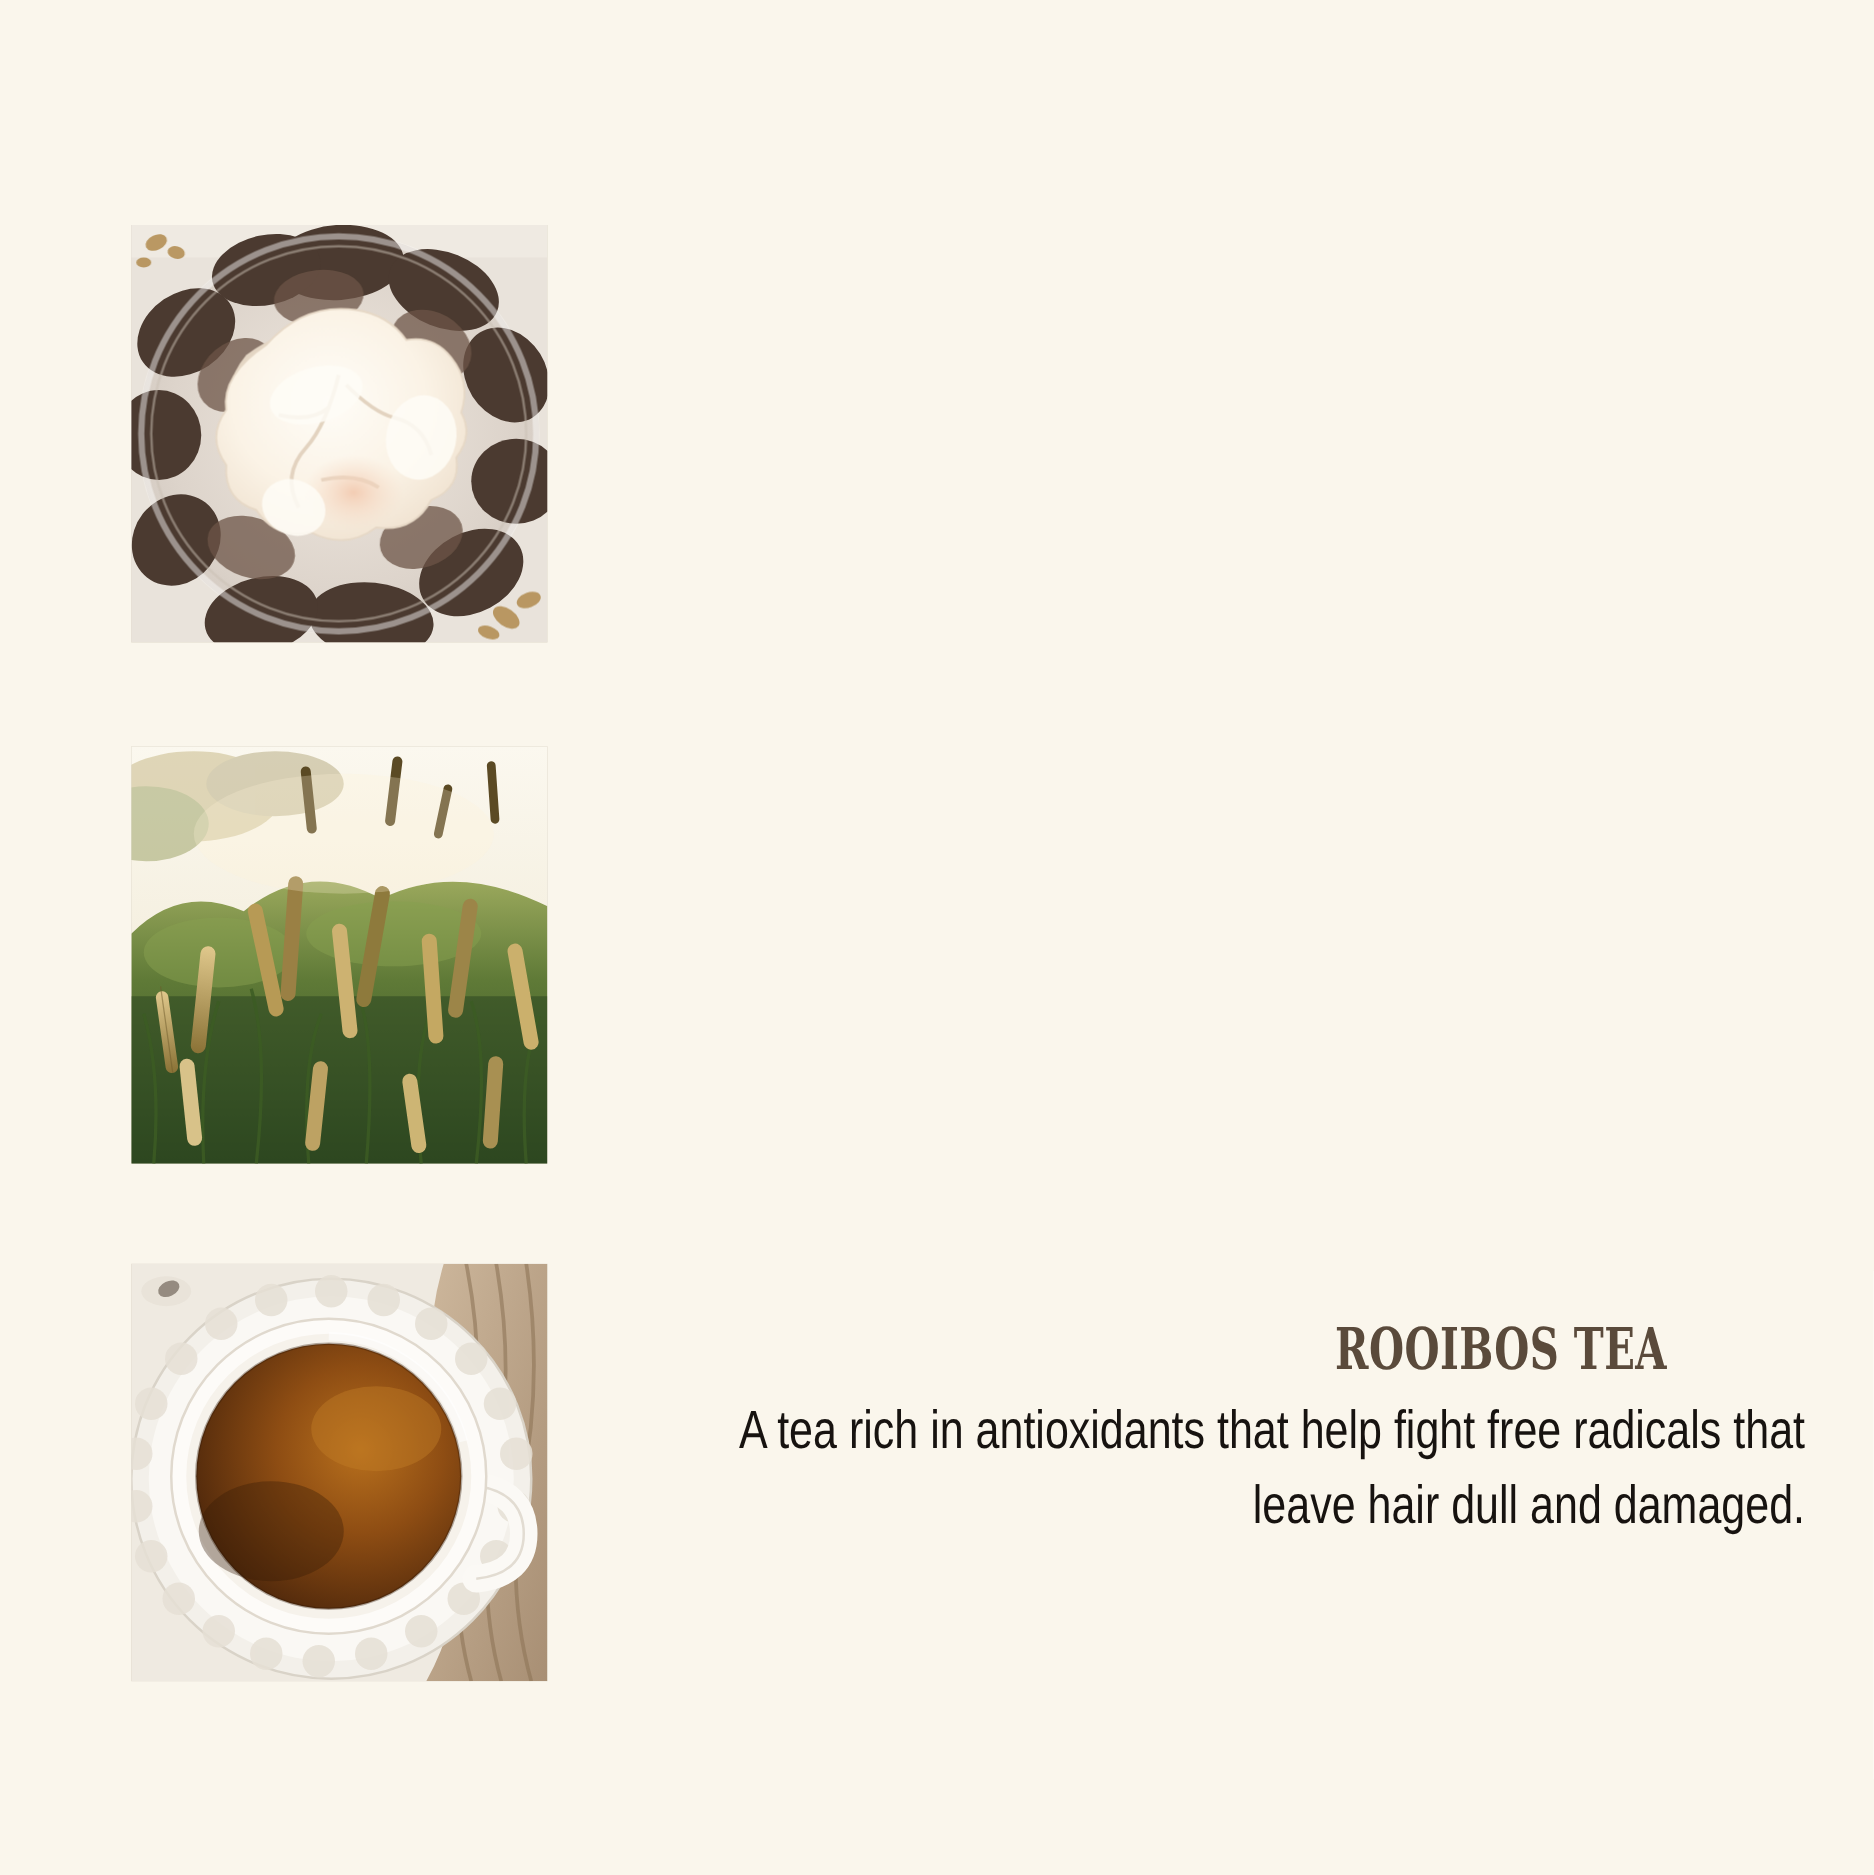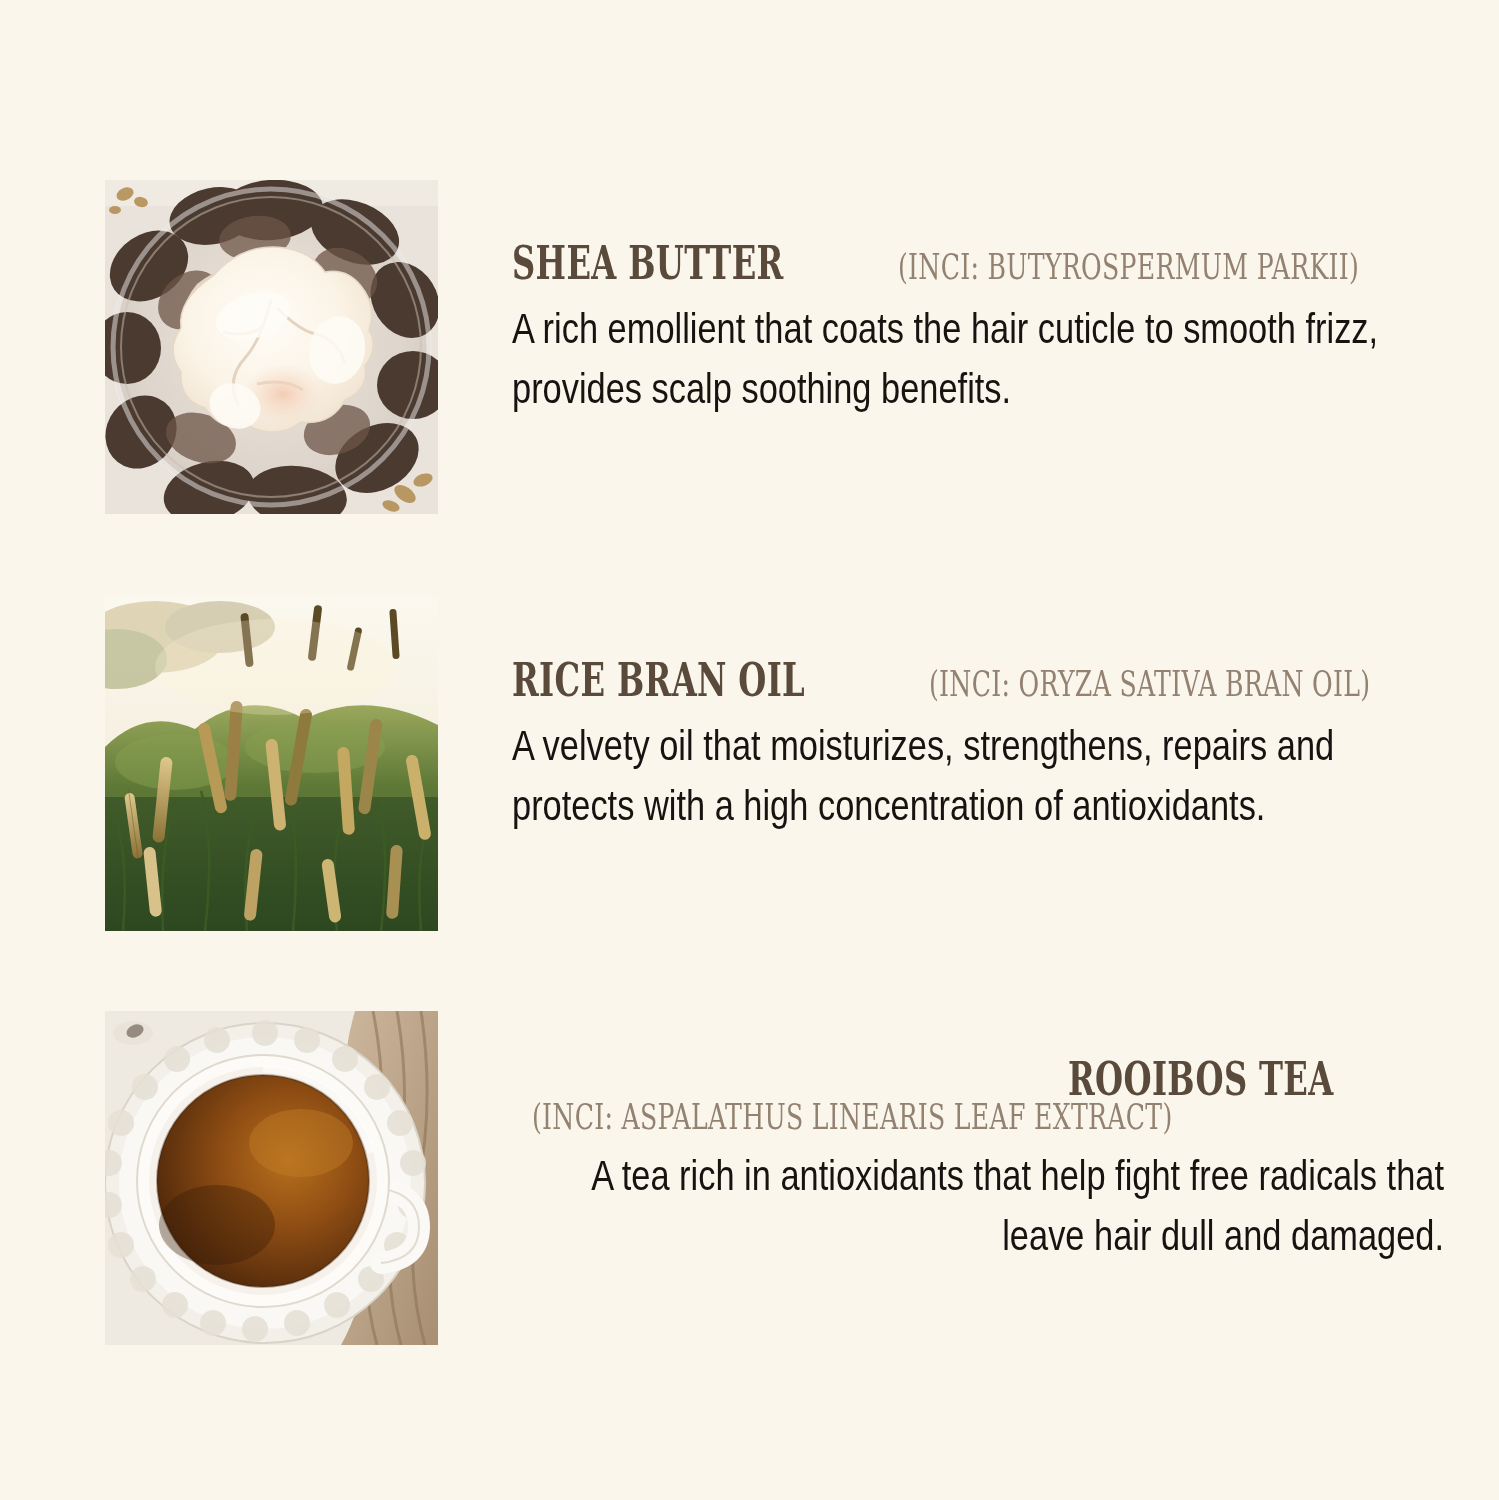--- a/index.html
+++ b/index.html
@@ -168,28 +168,20 @@
           <ellipse cx="20" cy="14" rx="9" ry="6" transform="rotate(-25 20 14)"></ellipse>
           <ellipse cx="36" cy="22" rx="7" ry="5" transform="rotate(15 36 22)"></ellipse>
           <ellipse cx="10" cy="30" rx="6" ry="4"></ellipse>
           <ellipse cx="300" cy="314" rx="12" ry="7" transform="rotate(35 300 314)"></ellipse>
           <ellipse cx="318" cy="300" rx="10" ry="6" transform="rotate(-20 318 300)"></ellipse>
           <ellipse cx="286" cy="326" rx="9" ry="5" transform="rotate(20 286 326)"></ellipse>
         </g>
       </svg>
     </div>
 
-    <div class="copy">
-      <p class="heading-line">
-        <span class="heading-inline">
-          <span class="ing-name">SHEA BUTTER</span><span class="ing-inci">(INCI: BUTYROSPERMUM PARKII)</span>
-        </span>
-      </p>
-      <p class="desc">A rich emollient that coats the hair cuticle to smooth frizz, provides scalp soothing benefits.</p>
-    </div>
   </div>
 
   <div class="row row-2">
     <div class="thumb">
       <svg viewBox="0 0 333 334" preserveAspectRatio="xMidYMid slice">
         <defs>
           <linearGradient id="rbSky" x1="0" y1="0" x2="0" y2="1">
             <stop offset="0%" stop-color="#fbf8ef"></stop>
             <stop offset="100%" stop-color="#eee6cf"></stop>
           </linearGradient>
@@ -277,28 +269,20 @@
           <rect x="206" y="8" width="8" height="56" rx="4" transform="rotate(7 210 36)"></rect>
           <rect x="286" y="12" width="7" height="50" rx="3.5" transform="rotate(-4 289 37)"></rect>
           <rect x="246" y="30" width="7" height="44" rx="3.5" transform="rotate(12 249 52)"></rect>
         </g>
         <g opacity="0.25" fill="#fff4d6">
           <ellipse cx="170" cy="70" rx="120" ry="48"></ellipse>
         </g>
       </svg>
     </div>
 
-    <div class="copy">
-      <p class="heading-line">
-        <span class="heading-inline">
-          <span class="ing-name">RICE BRAN OIL</span><span class="ing-inci">(INCI: ORYZA SATIVA BRAN OIL)</span>
-        </span>
-      </p>
-      <p class="desc">A velvety oil that moisturizes, strengthens, repairs and protects with a high concentration of antioxidants.</p>
-    </div>
   </div>
 
   <div class="row row-3">
     <div class="thumb">
       <svg viewBox="0 0 333 334" preserveAspectRatio="xMidYMid slice">
         <defs>
           <radialGradient id="tcTea" cx="62%" cy="40%" r="70%">
             <stop offset="0%" stop-color="#b8701d"></stop>
             <stop offset="45%" stop-color="#8e4d13"></stop>
             <stop offset="100%" stop-color="#4a250b"></stop>
@@ -363,19 +347,18 @@
         <g opacity="0.7">
           <ellipse cx="28" cy="22" rx="20" ry="12" fill="#e7e1d6"></ellipse>
           <ellipse cx="30" cy="20" rx="9" ry="6" fill="#6f6458" transform="rotate(-25 30 20)"></ellipse>
         </g>
       </svg>
     </div>
 
     <div class="copy">
       <p class="heading-line">
         <span class="ing-name">ROOIBOS TEA</span>
-        <span class="inci-own-line"><span class="ing-inci">(INCI: ASPALATHUS LINEARIS LEAF EXTRACT)</span></span>
       </p>
       <p class="desc">A tea rich in antioxidants that help fight free radicals that leave hair dull and damaged.</p>
     </div>
   </div>
 
 </div>
 
 </body></html>

